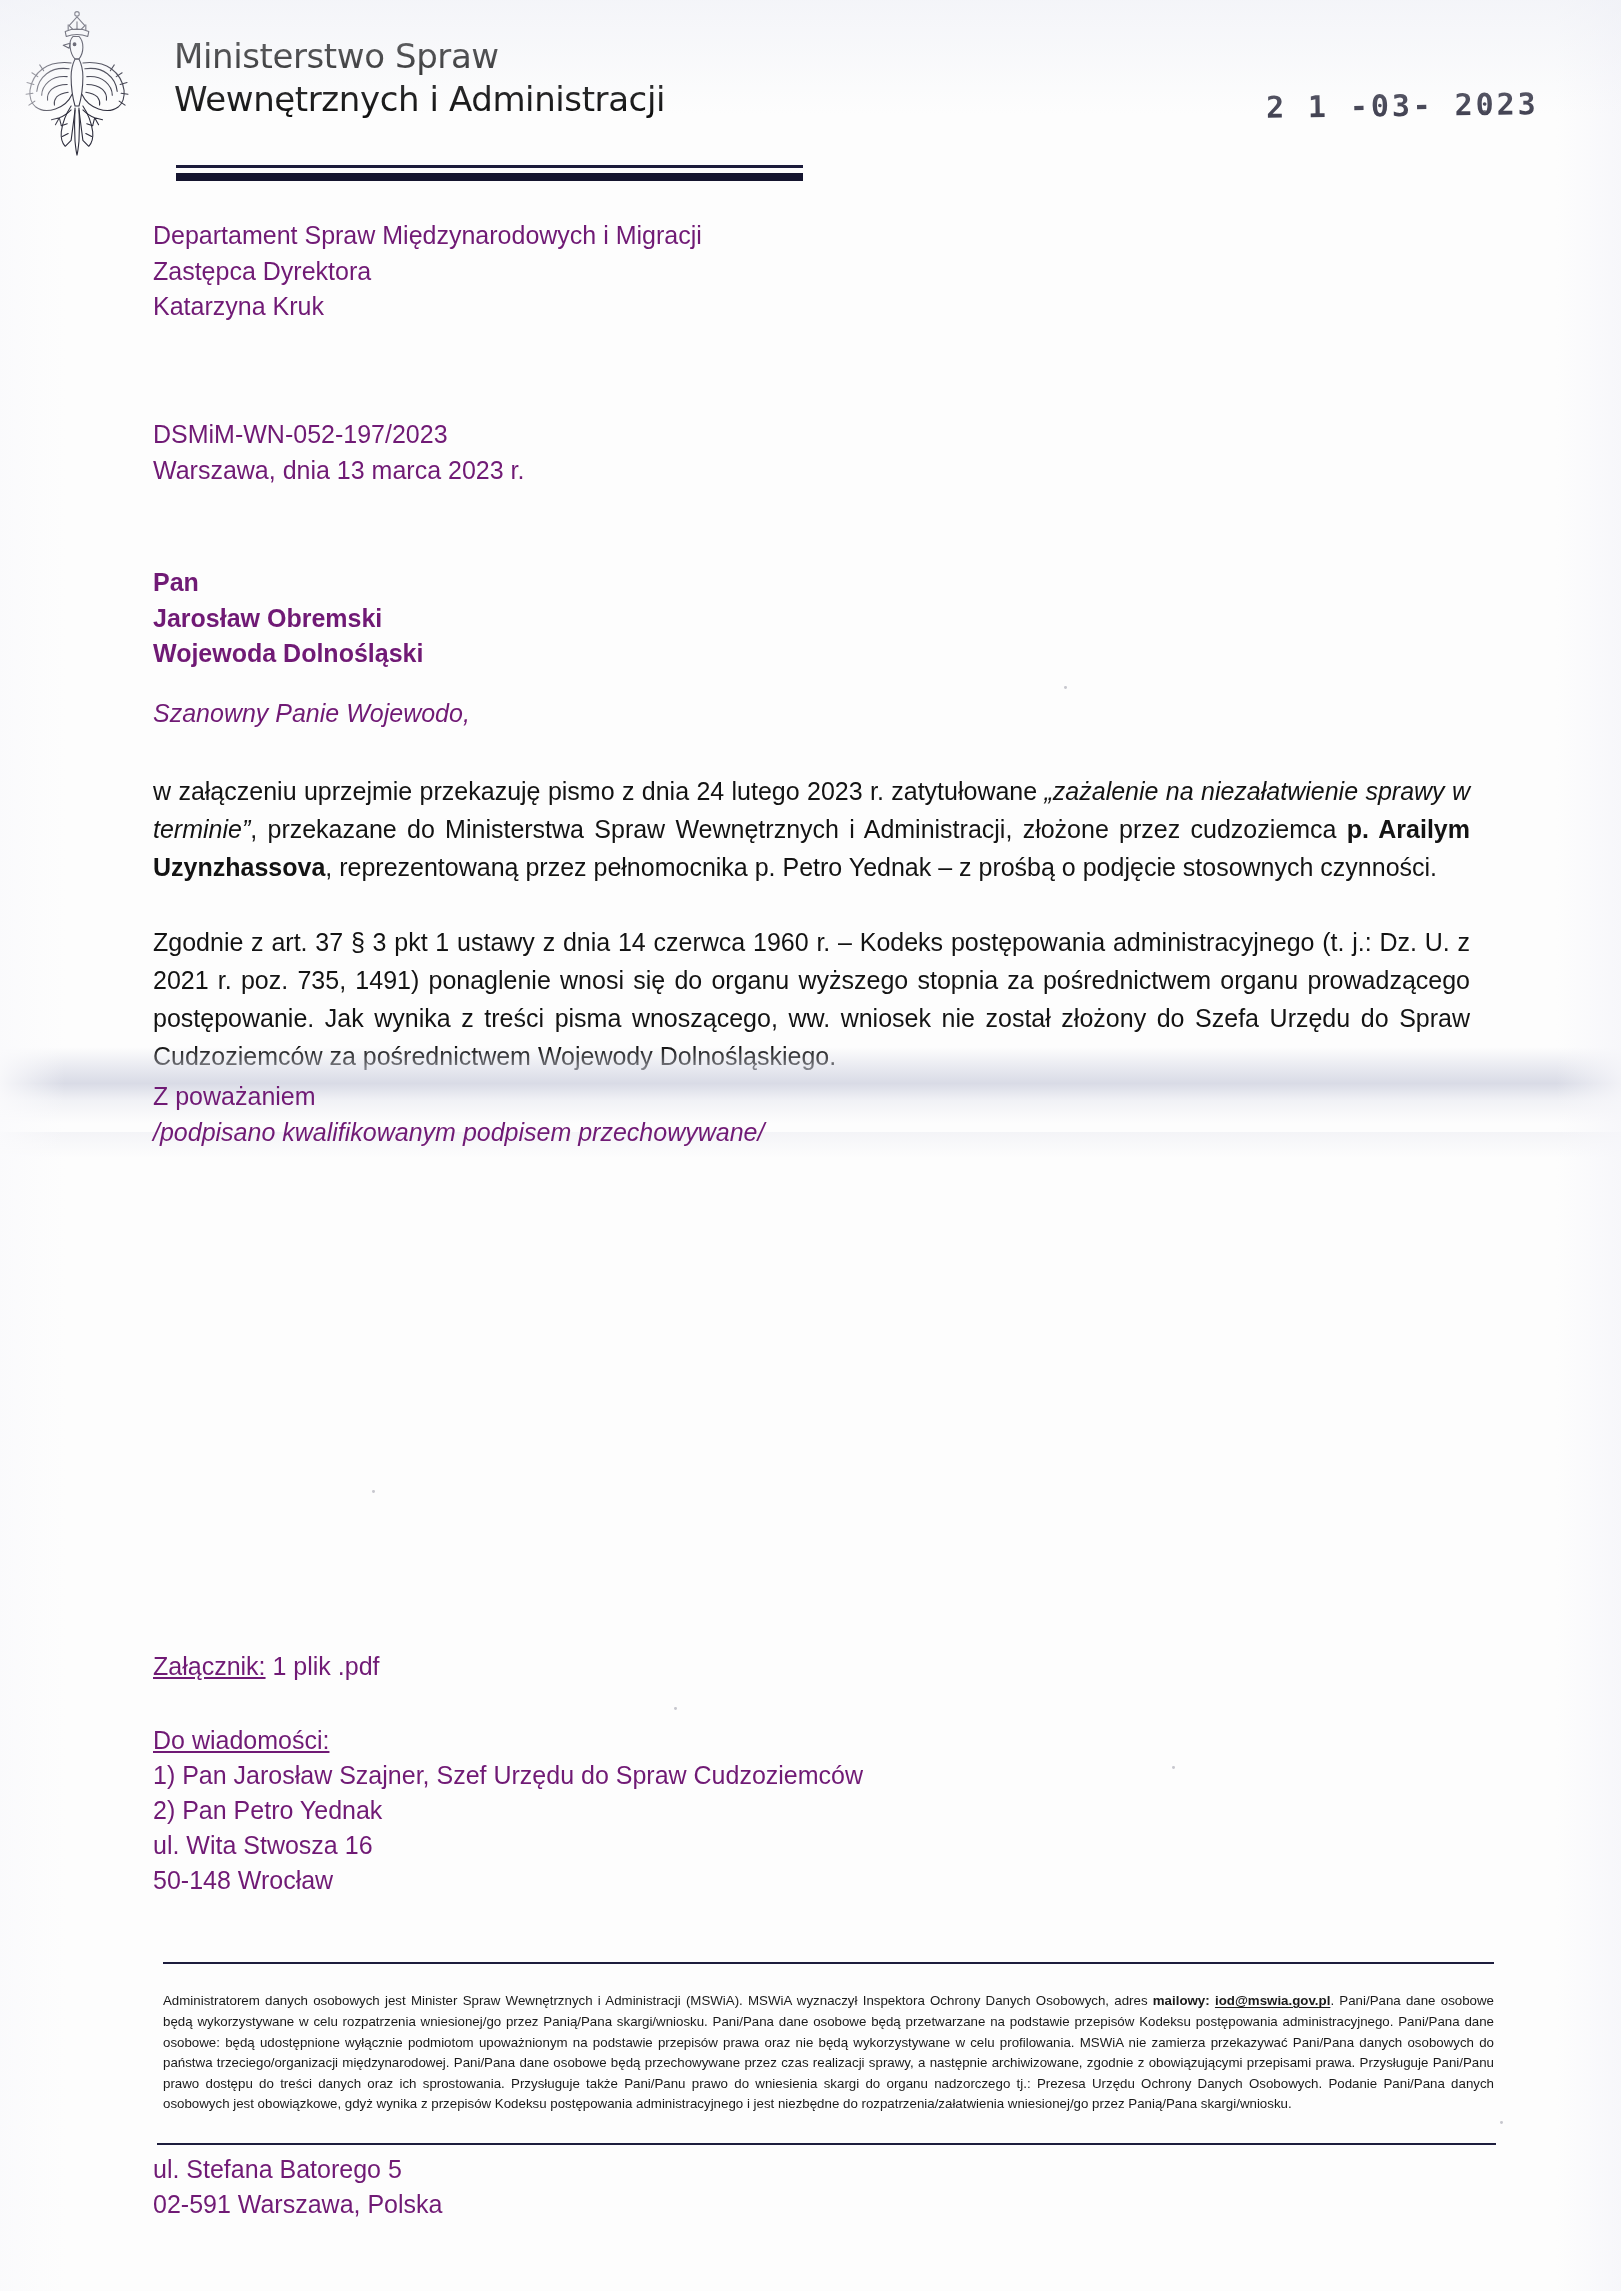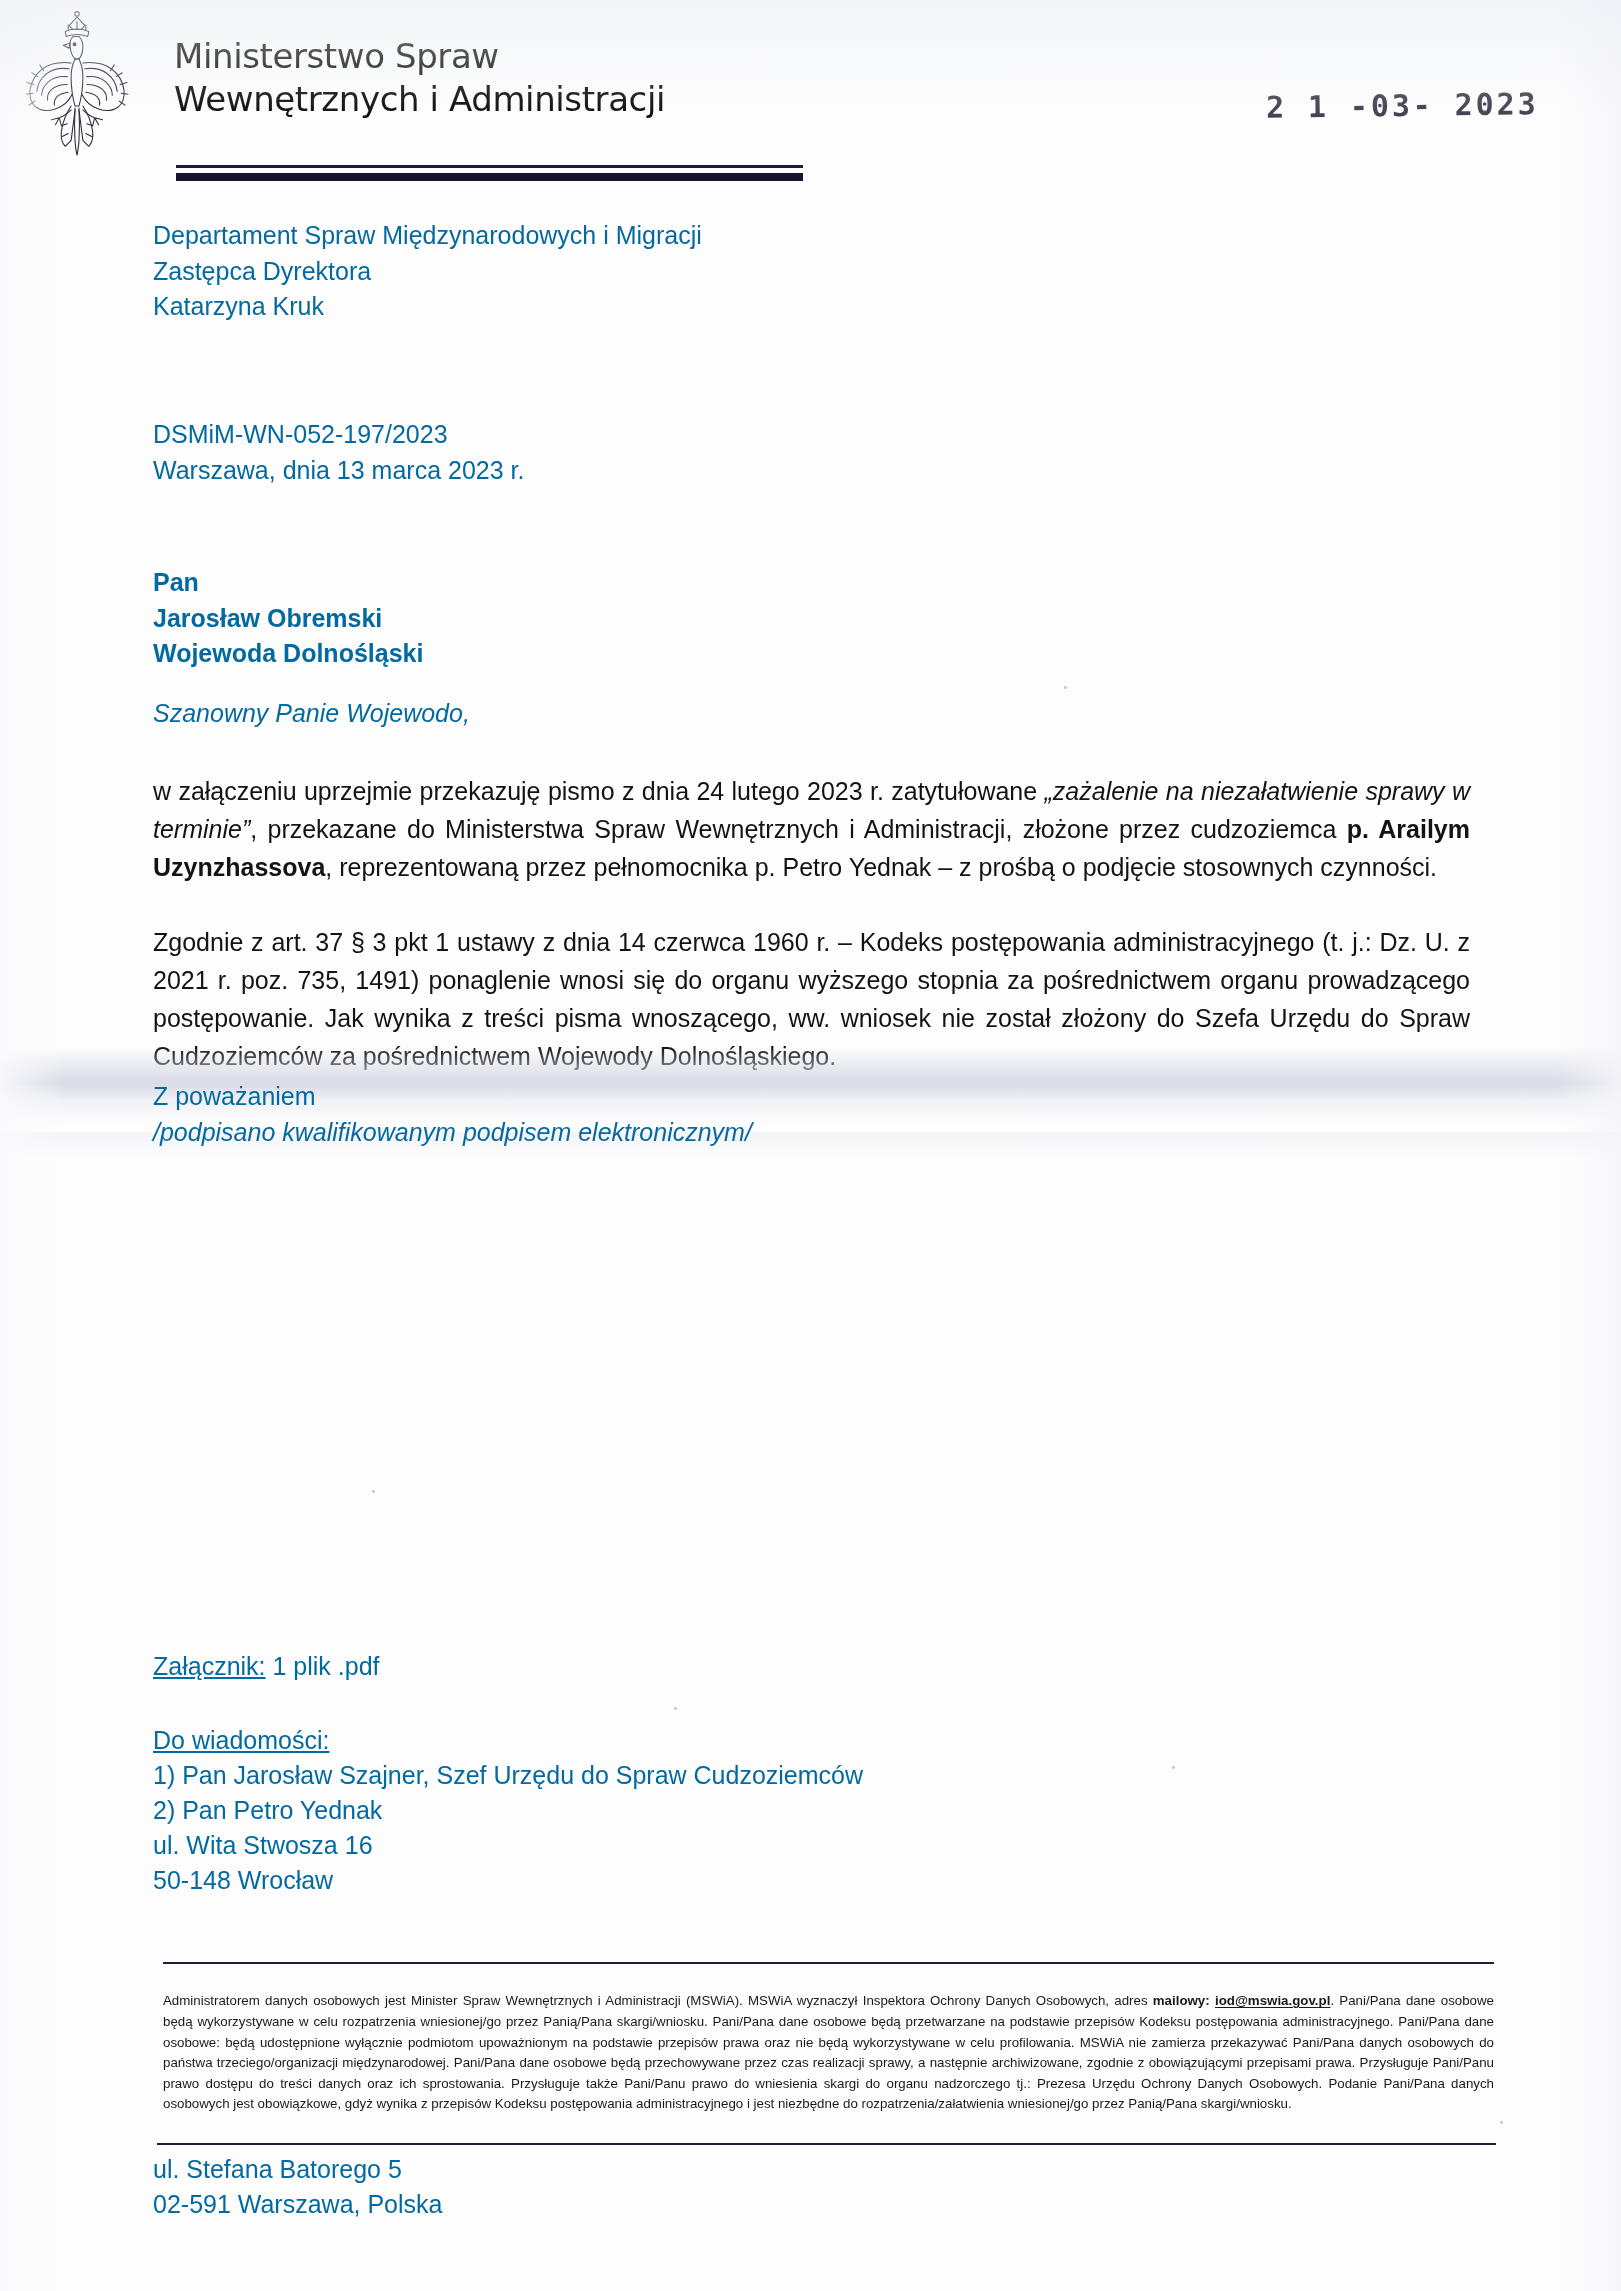--- a/index.html
+++ b/index.html
@@ -120,21 +120,21 @@
     background: #4a4a58;
     opacity: 0.7;
   }
 
   
   .block {
     position: absolute;
     left: 153px;
     font-size: 25px;
     line-height: 1.42;
-    color: #0369a1;
+    color: #701a75;
   }
   .block div { white-space: pre; }
   .b { font-weight: 700; }
   .i { font-style: italic; }
   .u { text-decoration: underline; text-underline-offset: 2px; }
 
   #dept-block   { top: 218px; }
   #ref-block    { top: 417px; }
   #addressee    { top: 565px; font-weight: 700; }
   #salutation   { top: 696px; font-style: italic; }
@@ -273,21 +273,21 @@
 
   <p class="para" id="para1"><span>w załączeniu uprzejmie przekazuję pismo z dnia 24 lutego 2023 r. zatytułowane </span><span class="i">„zażalenie na niezałatwienie sprawy w terminie”</span><span>, przekazane do Ministerstwa Spraw Wewnętrznych i Administracji, złożone przez cudzoziemca </span><span class="b">p. Arailym Uzynzhassova</span><span>, reprezentowaną przez pełnomocnika p. Petro Yednak – z prośbą o podjęcie stosownych czynności.</span></p>
 
   <p class="para" id="para2">Zgodnie z art. 37 § 3 pkt 1 ustawy z dnia 14 czerwca 1960 r. – Kodeks postępowania administracyjnego (t. j.: Dz. U. z 2021 r. poz. 735, 1491) ponaglenie wnosi się do organu wyższego stopnia za pośrednictwem organu prowadzącego postępowanie. Jak wynika z treści pisma wnoszącego, ww. wniosek nie został złożony do Szefa Urzędu do Spraw Cudzoziemców za pośrednictwem Wojewody Dolnośląskiego.</p>
 
   <div class="fold-band"></div>
   <div class="fold-band2"></div>
 
   <div class="block" id="closing">
     <div>Z poważaniem</div>
-    <div class="i">/podpisano kwalifikowanym podpisem elektronicznym/</div>
+    <div class="i">/podpisano kwalifikowanym podpisem przechowywane/</div>
   </div>
 
   <div class="block" id="attachment">
     <div><span class="u">Załącznik:</span><span> 1 plik .pdf</span></div>
   </div>
 
   <div class="block" id="cc-block">
     <div><span class="u">Do wiadomości:</span></div>
     <div>1) Pan Jarosław Szajner, Szef Urzędu do Spraw Cudzoziemców</div>
     <div>2) Pan Petro Yednak</div>

